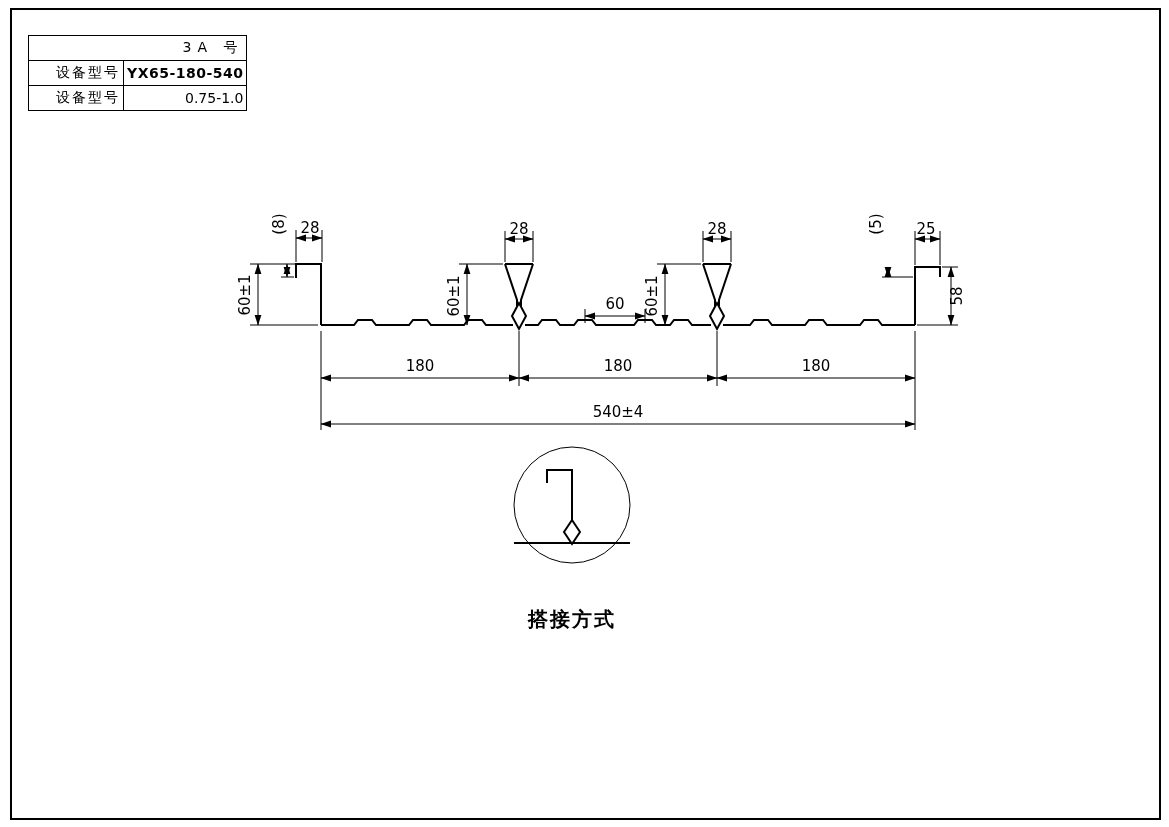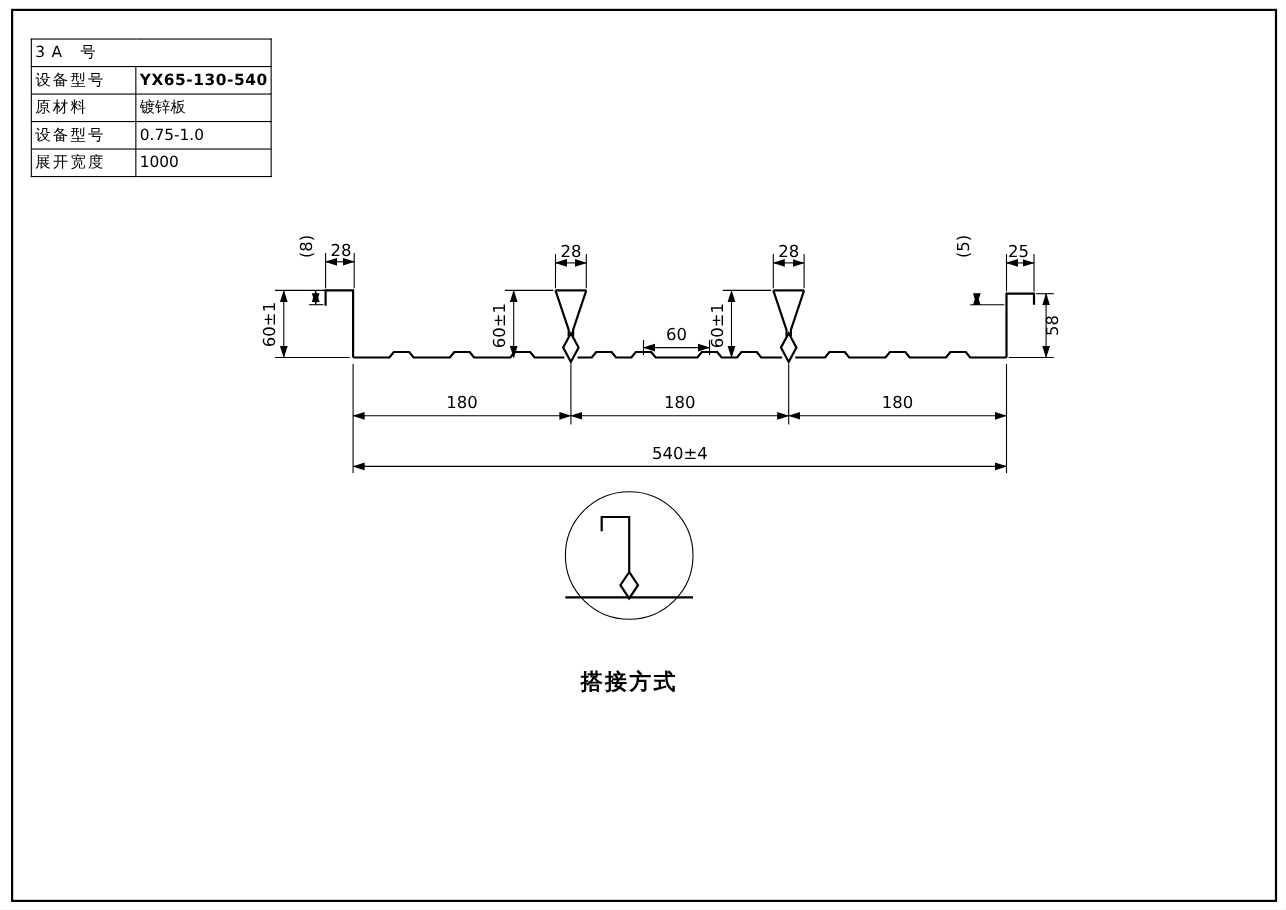--- a/index.html
+++ b/index.html
@@ -1,20 +1,20 @@
 <!DOCTYPE html>
 <html><head>
 <meta charset="utf-8">
 <style>
   html,body{margin:0;padding:0;background:#e8e8e8;}
   .page{position:relative;width:1169px;height:827px;background:#ffffff;overflow:hidden;
         font-family:"DejaVu Sans",sans-serif;color:#000;}
   .frame{position:absolute;left:10px;top:8px;width:1147px;height:808px;border:2px solid #000;}
   .spec{position:absolute;left:28px;top:35px;border-collapse:collapse;background:#fff;}
-  .spec td{border:1px solid #000;height:24px;text-align:left;padding:0 3px;
+  .spec td{border:1px solid #000;height:24px;text-align:right;padding:0 3px;
            font-size:14px;color:#000;white-space:nowrap;}
   .t-title{font-size:15px;letter-spacing:6px;}
   .t-label{letter-spacing:2px;}
   .t-model{font-weight:bold;font-size:17px;letter-spacing:0.5px;}
   svg{position:absolute;left:0;top:0;}
   .p2{stroke:#000;stroke-width:2;fill:none;stroke-linejoin:miter;stroke-linecap:butt;}
   .p1{stroke:#000;stroke-width:1;fill:none;}
   .dimtxt{font-family:"DejaVu Sans",sans-serif;font-size:15px;fill:#000;}
   .cap{font-family:"DejaVu Sans",sans-serif;font-size:20px;font-weight:600;fill:#000;letter-spacing:2px;}
 </style>
@@ -28,33 +28,25 @@
     <colgroup>
         <col style="width:95px">
         <col style="width:116px">
       </colgroup>
     <tbody>
         <tr>
           <td colspan="2" class="t-title">3A  号</td>
         </tr>
     <tr>
       <td class="t-label">设备型号</td>
-      <td class="t-model">YX65-130-540</td>
-    </tr>
-    <tr>
-      <td class="t-label">原材料</td>
-      <td>镀锌板</td>
+      <td class="t-model">YX65-180-540</td>
     </tr>
     <tr>
       <td class="t-label">设备型号</td>
       <td>0.75-1.0</td>
-    </tr>
-    <tr>
-      <td class="t-label">展开宽度</td>
-      <td>1000</td>
     </tr>
   </tbody>
     </table>
 
   <svg width="1169" height="827" viewBox="0 0 1169 827">
     <defs>
       <marker id="arw" viewBox="0 0 10 10" refX="9.5" refY="5" markerWidth="11" markerHeight="11" orient="auto-start-reverse">
         <path d="M0,1.8 L10,5 L0,8.2 Z" fill="#000"></path>
       </marker>
     </defs>

